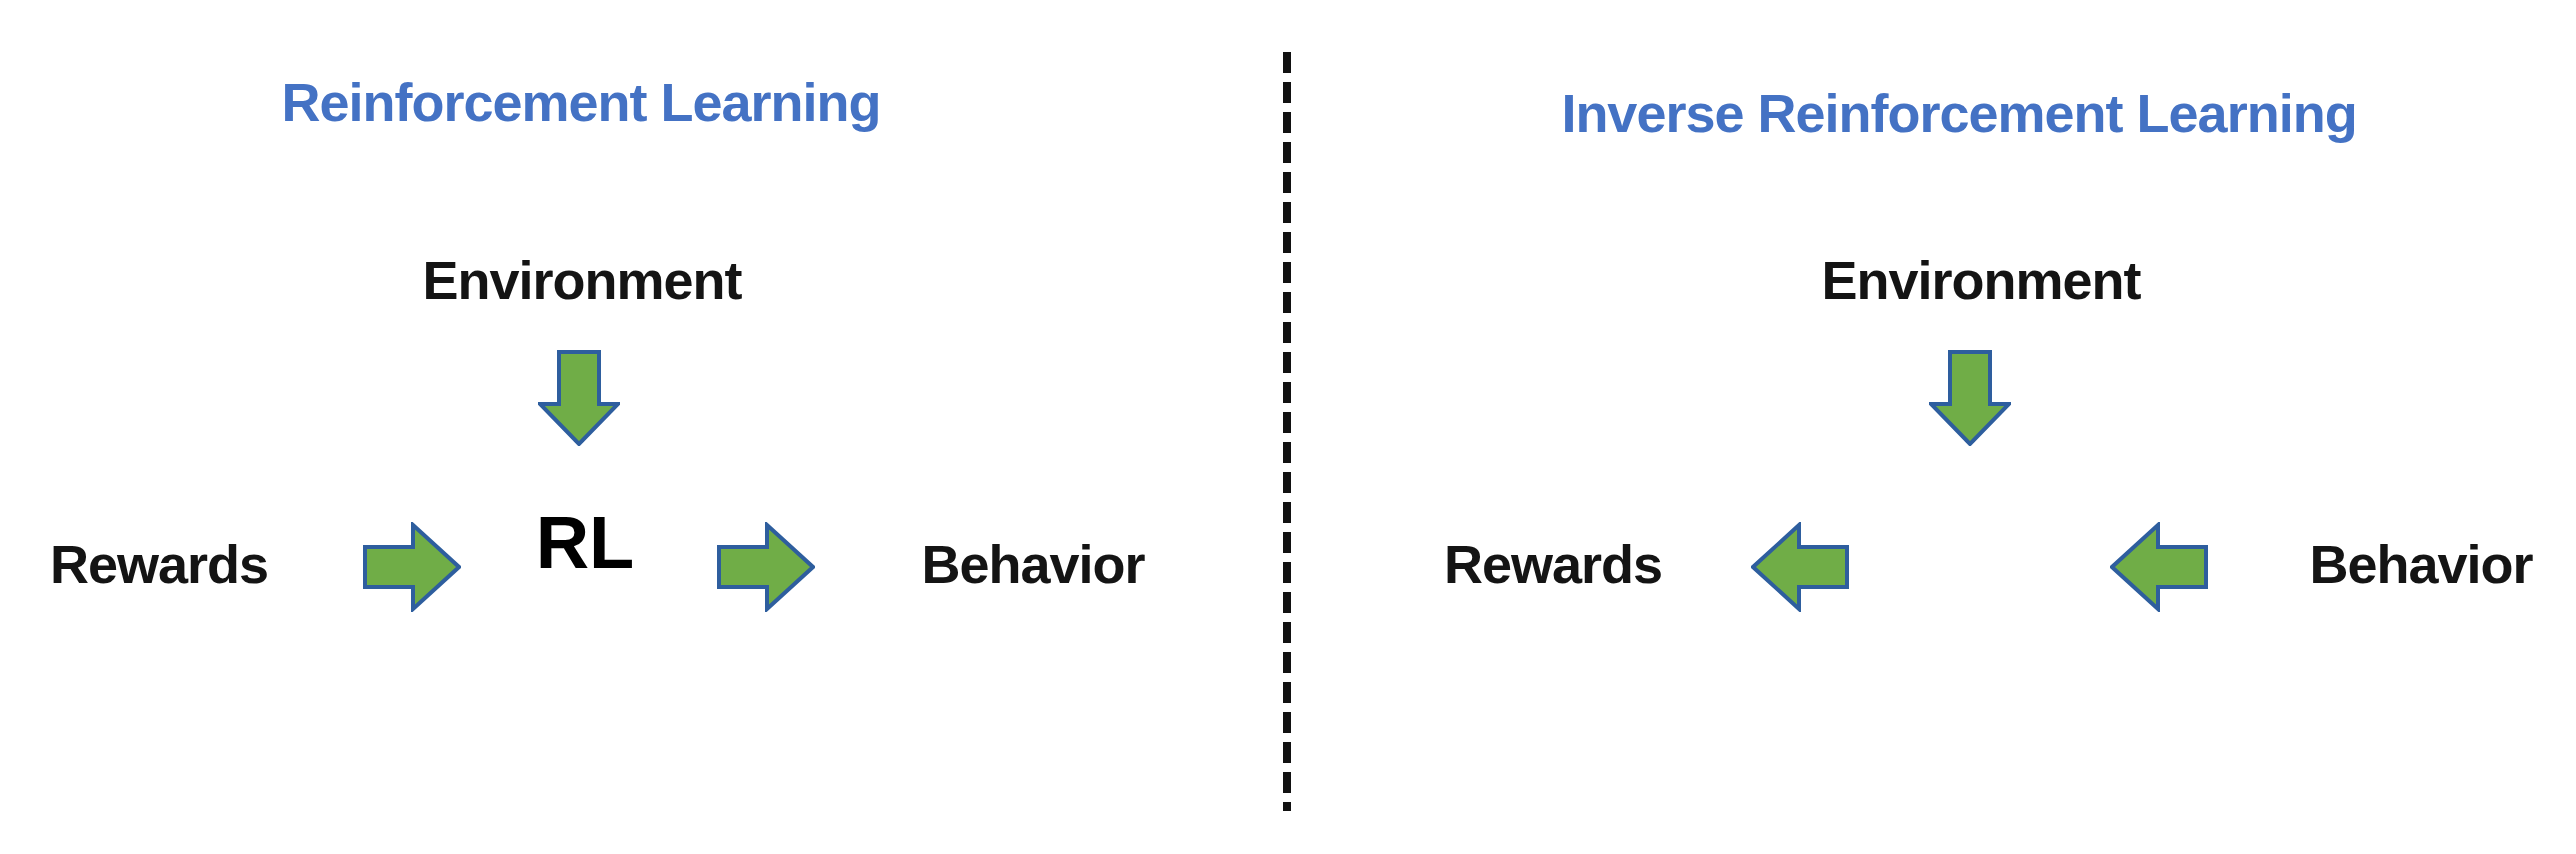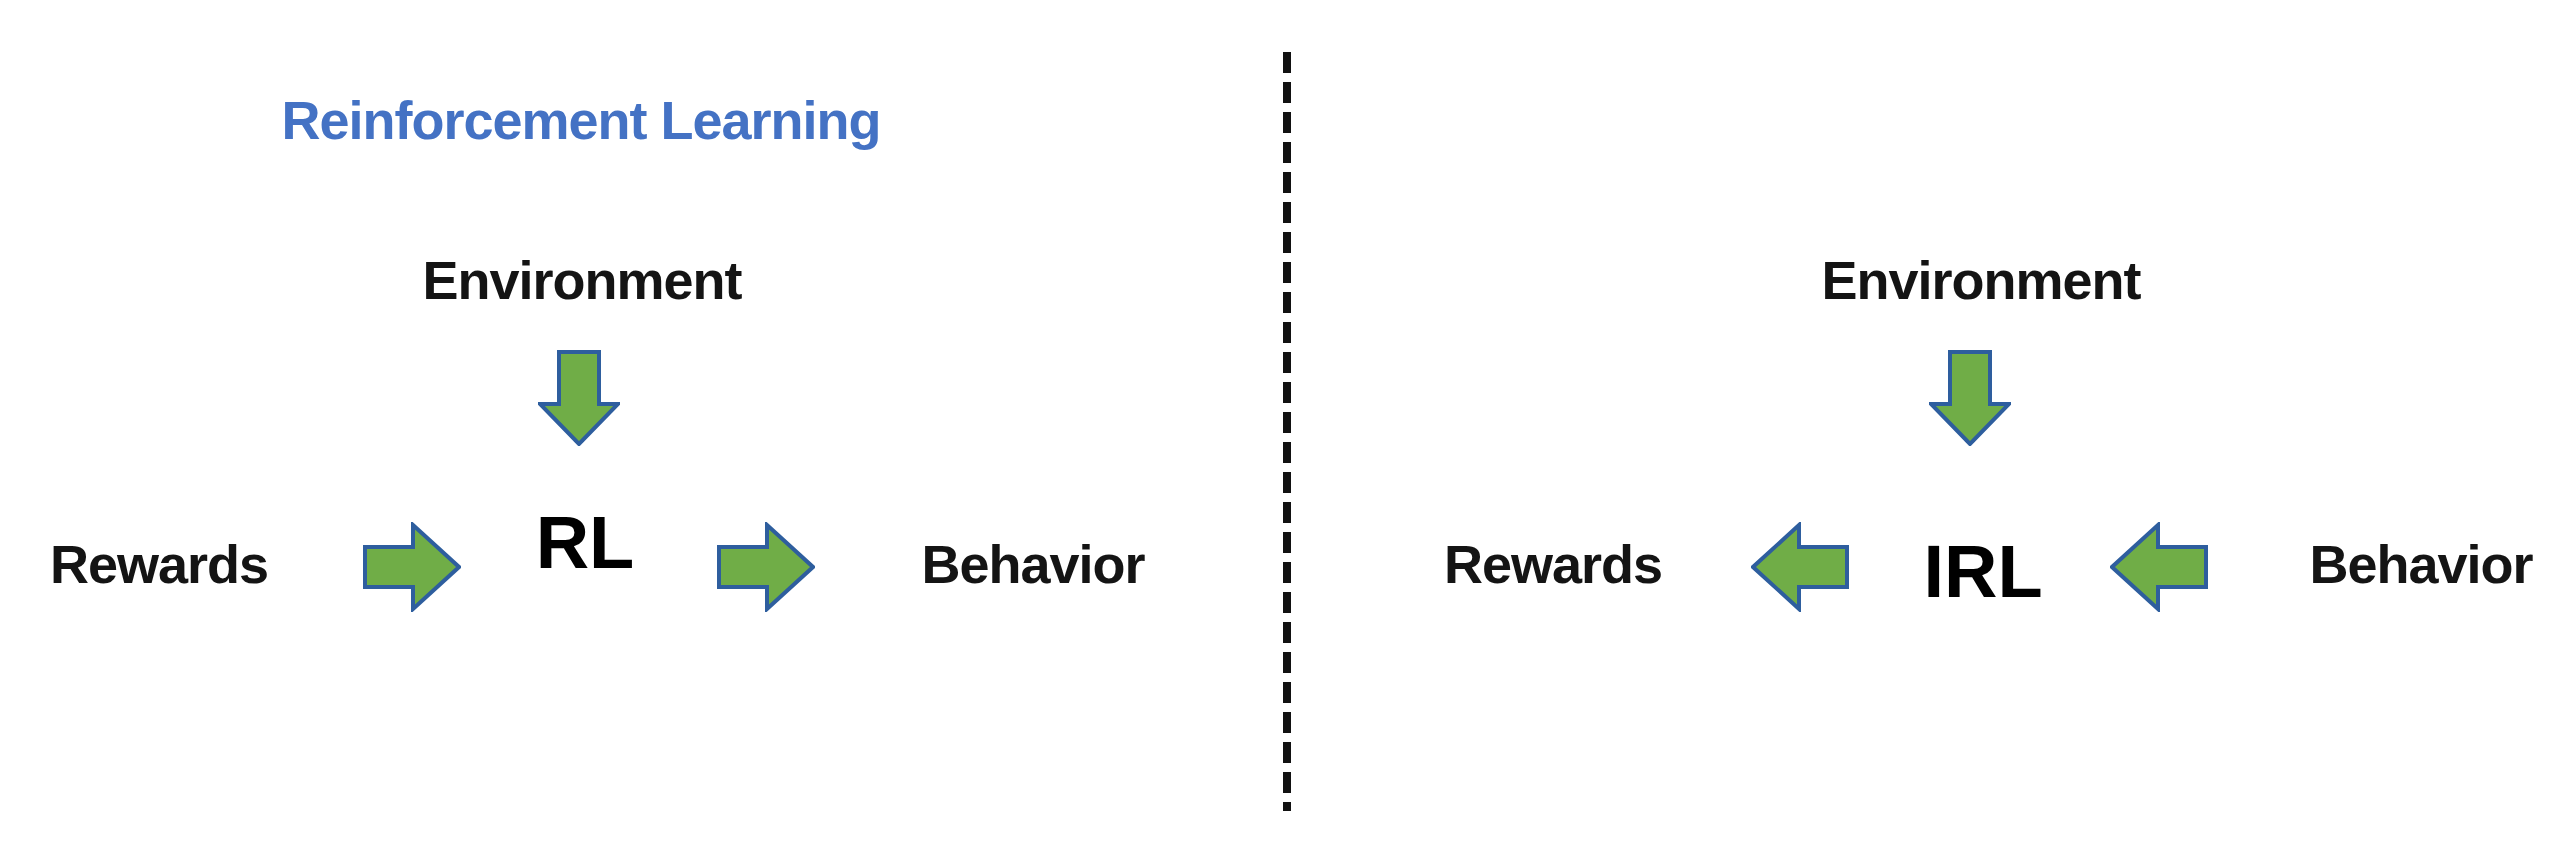--- a/index.html
+++ b/index.html
@@ -55,21 +55,21 @@
     stroke: var(--arrow-stroke);
     stroke-width: 4;
     stroke-linejoin: miter;
   }
 </style>
 </head>
 <body>
 
 <div class="canvas" style="--accent-blue: #4472C4; --arrow-fill: #70AD47; --arrow-stroke: #2E5E9E; --dash-color: #111111; --text-color: #141414;">
 
-  <div class="abs title" style="left:581px; top:120px;">Reinforcement Learning</div>
+  <div class="abs title" style="left:581px; top:102px;">Reinforcement Learning</div>
 
   <div class="abs node" style="left:582px; top:280px;">Environment</div>
 
   <div class="abs" style="left:579px; top:398px;">
     <svg class="arrow-svg" width="82" height="96" viewBox="0 0 82 96" aria-hidden="true">
       <polygon points="21,2 61,2 61,54 80,54 41,94 2,54 21,54"></polygon>
     </svg>
   </div>
 
   <div class="abs node" style="left:159px; top:564px;">Rewards</div>
@@ -85,38 +85,38 @@
   <div class="abs" style="left:766px; top:567px;">
     <svg class="arrow-svg" width="98" height="90" viewBox="0 0 98 90" aria-hidden="true">
       <polygon points="2,25 50,25 50,3 96,45 50,87 50,65 2,65"></polygon>
     </svg>
   </div>
 
   <div class="abs node" style="left:1033px; top:564px;">Behavior</div>
 
   <div class="divider"></div>
 
+  <div class="abs title" style="left:1959px; top:113px;">Inverse Reinforcement Learning</div>
 
   <div class="abs node" style="left:1981px; top:280px;">Environment</div>
 
   <div class="abs" style="left:1970px; top:398px;">
     <svg class="arrow-svg" width="82" height="96" viewBox="0 0 82 96" aria-hidden="true">
       <polygon points="21,2 61,2 61,54 80,54 41,94 2,54 21,54"></polygon>
     </svg>
   </div>
 
   <div class="abs node" style="left:1553px; top:564px;">Rewards</div>
 
   <div class="abs" style="left:1800px; top:567px;">
     <svg class="arrow-svg" width="98" height="90" viewBox="0 0 98 90" aria-hidden="true">
       <polygon points="96,25 48,25 48,3 2,45 48,87 48,65 96,65"></polygon>
     </svg>
   </div>
 
-  <div class="abs core" style="left:1983px; top:571px;">IRL</div>
 
   <div class="abs" style="left:2159px; top:567px;">
     <svg class="arrow-svg" width="98" height="90" viewBox="0 0 98 90" aria-hidden="true">
       <polygon points="96,25 48,25 48,3 2,45 48,87 48,65 96,65"></polygon>
     </svg>
   </div>
 
   <div class="abs node" style="left:2421px; top:564px;">Behavior</div>
 
 </div>

